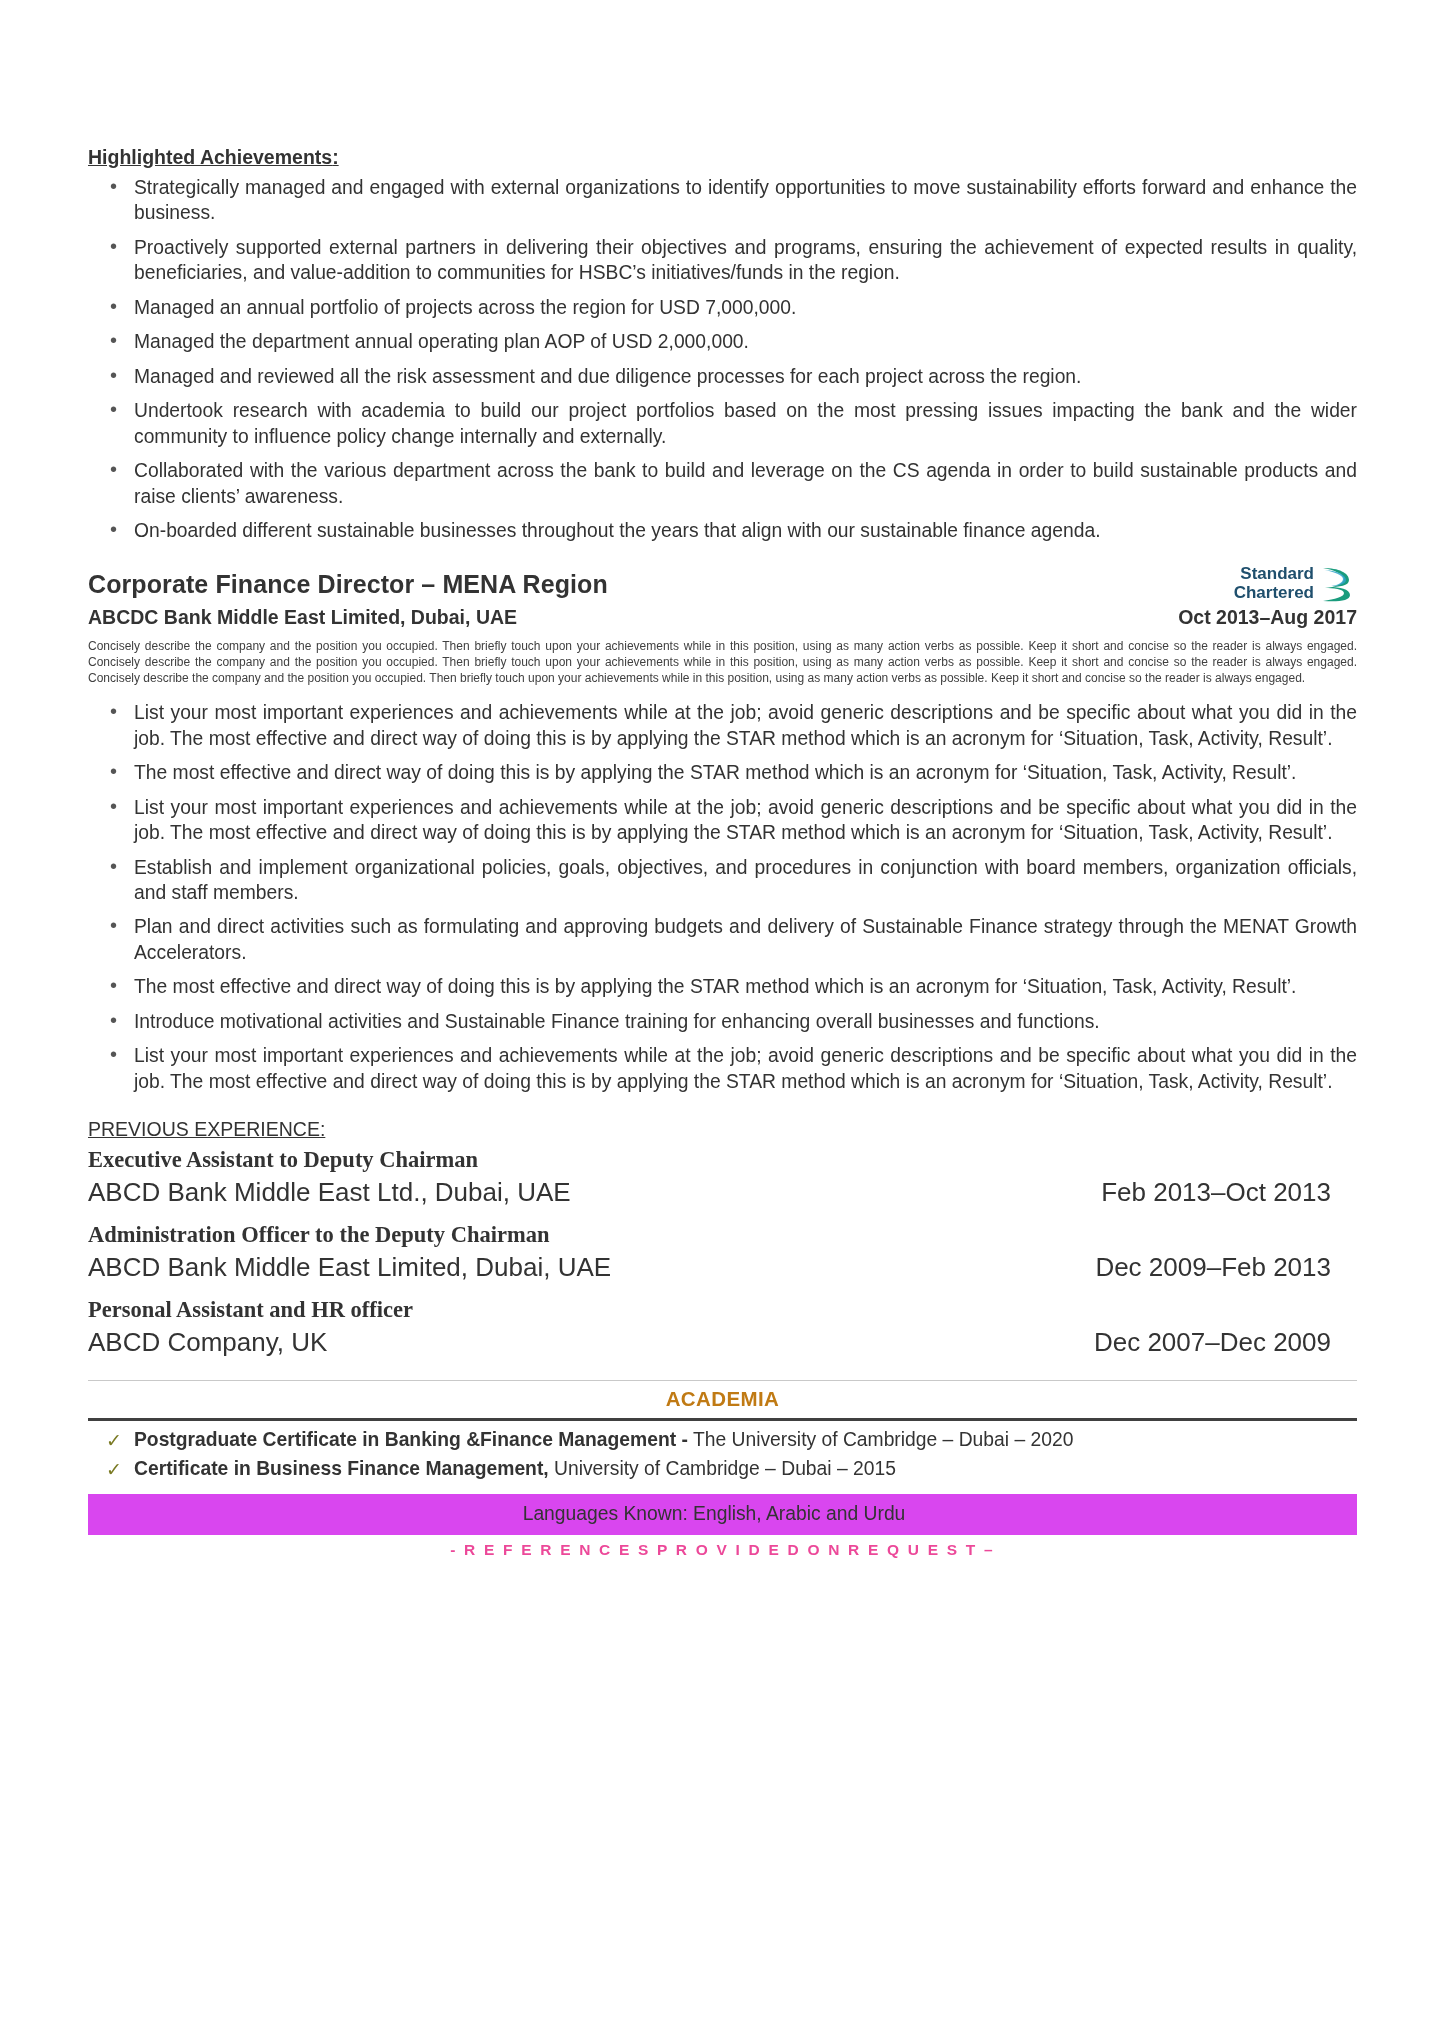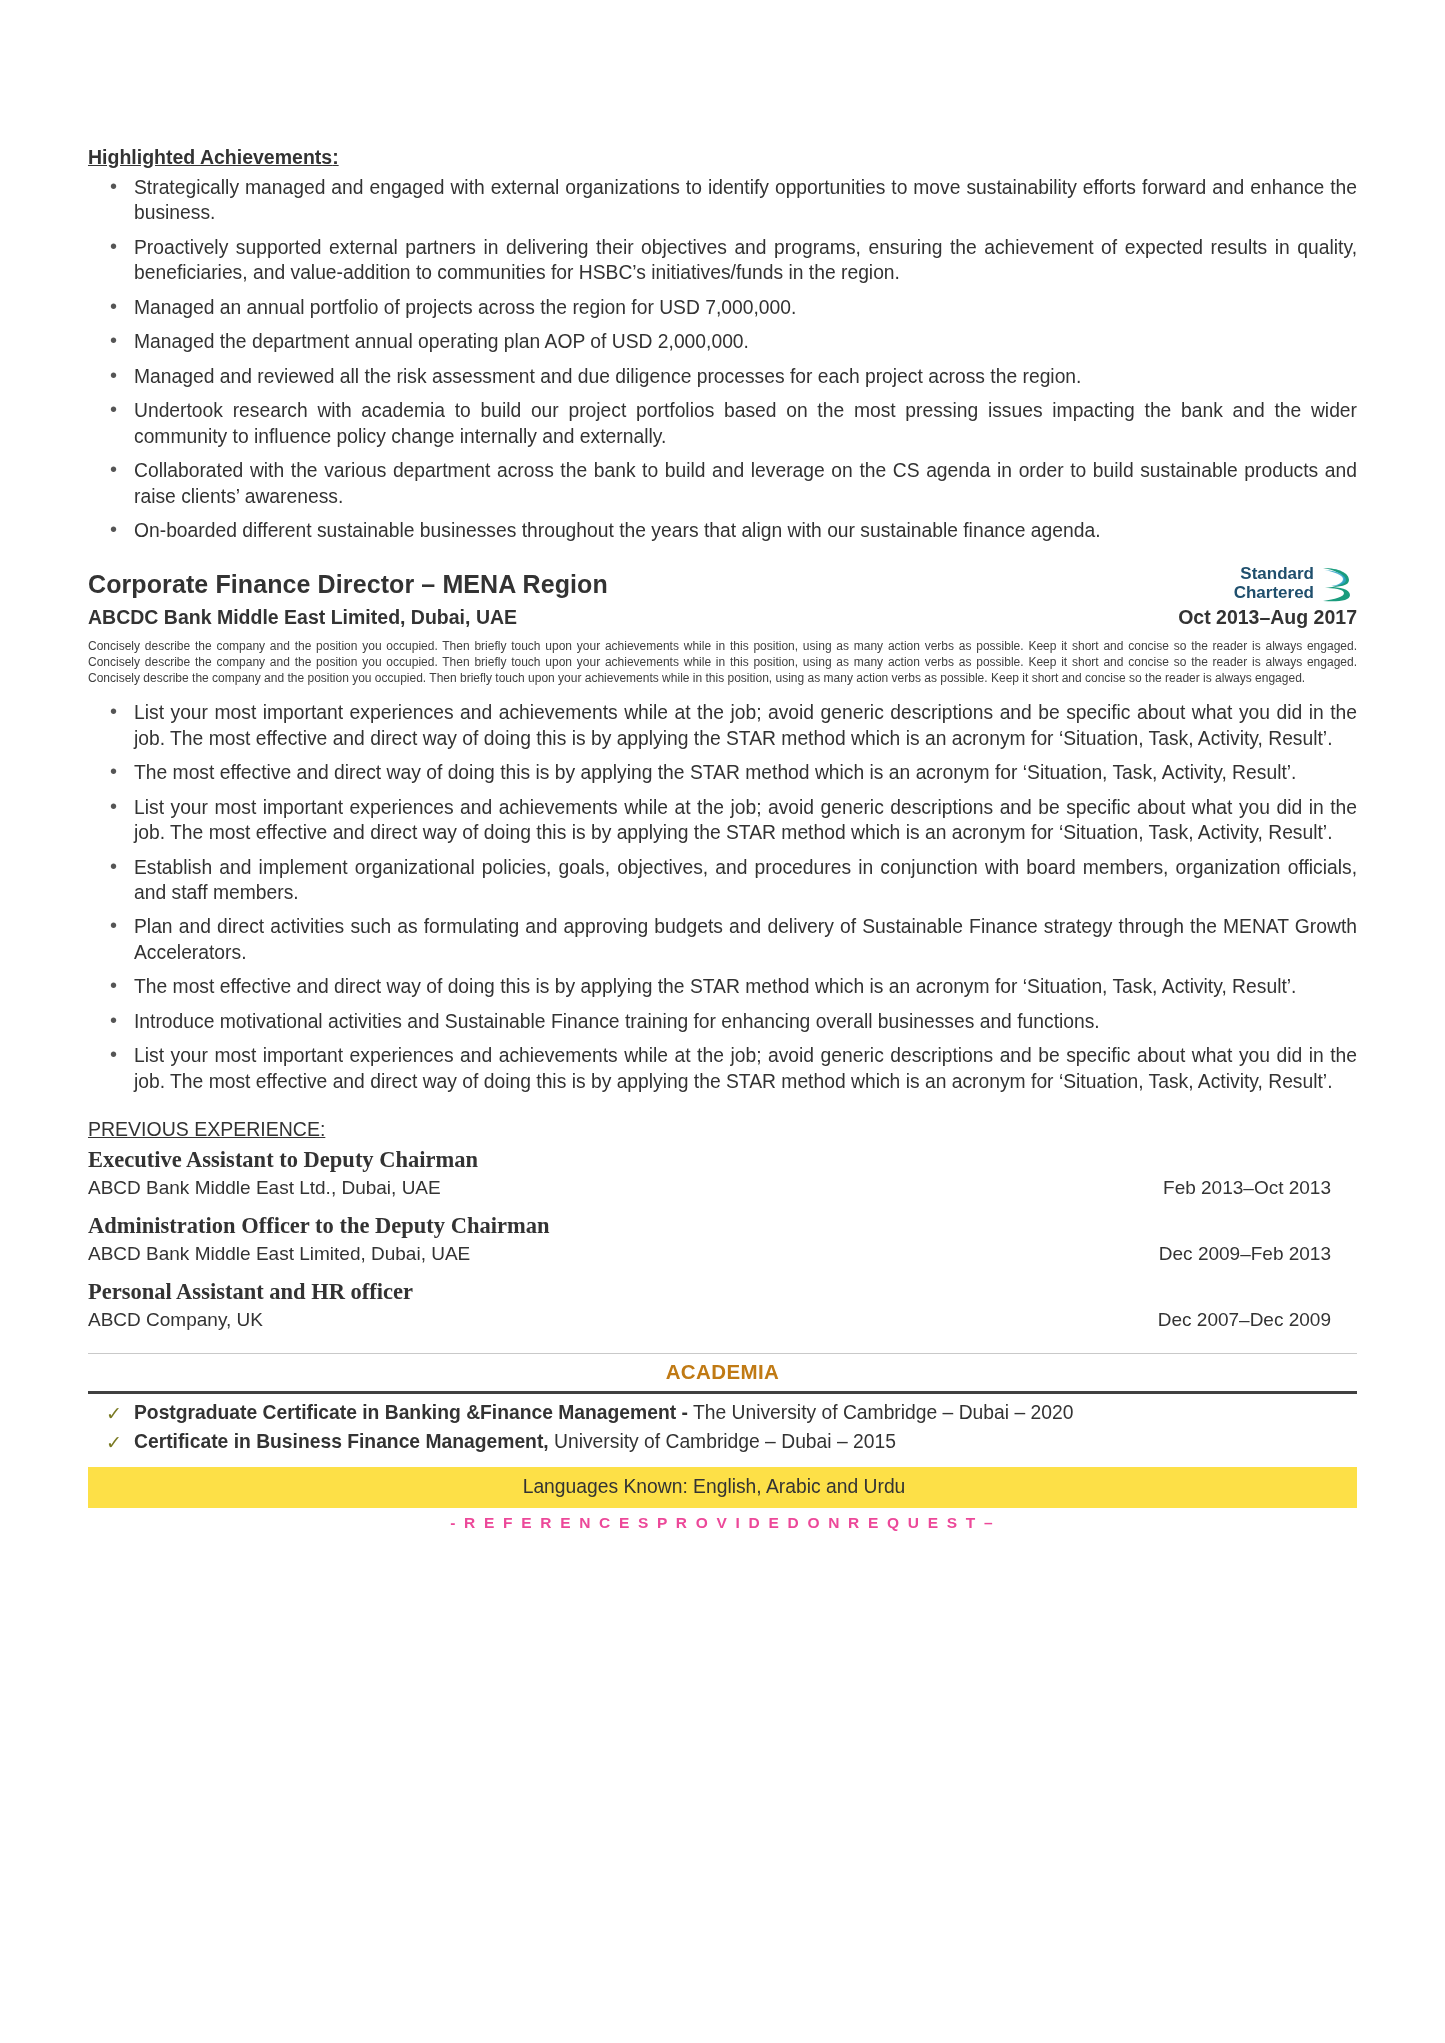--- a/index.html
+++ b/index.html
@@ -115,21 +115,21 @@
   .prev-role {
     font-size: 22.5px;
     font-weight: bold;
     color: #333333;
     font-family: Liberation Serif, serif;
   }
   .prev-line {
     display: flex;
     justify-content: space-between;
     align-items: baseline;
-    font-size: 19px;
+    font-size: 26px;
     color: #333333;
     margin-top: 4px;
   }
   .prev-date {
     padding-right: 26px;
   }
   .acad-wrap {
     margin-top: 22px;
   }
   .acad-title {
@@ -161,21 +161,21 @@
     top: 0;
     font-size: 19px;
     color: #6b6b2a;
     color: #7a7a23;
   }
   ul.checks b {
     font-weight: bold;
   }
   .lang-bar {
     margin-top: 14px;
-    background: #fde047;
+    background: #d946ef;
     text-align: center;
     font-size: 19.3px;
     color: #333333;
     padding: 9px 17px 10px 0;
   }
   .refs {
     text-align: center;
     font-size: 15.5px;
     font-weight: bold;
     letter-spacing: 2.2px;

